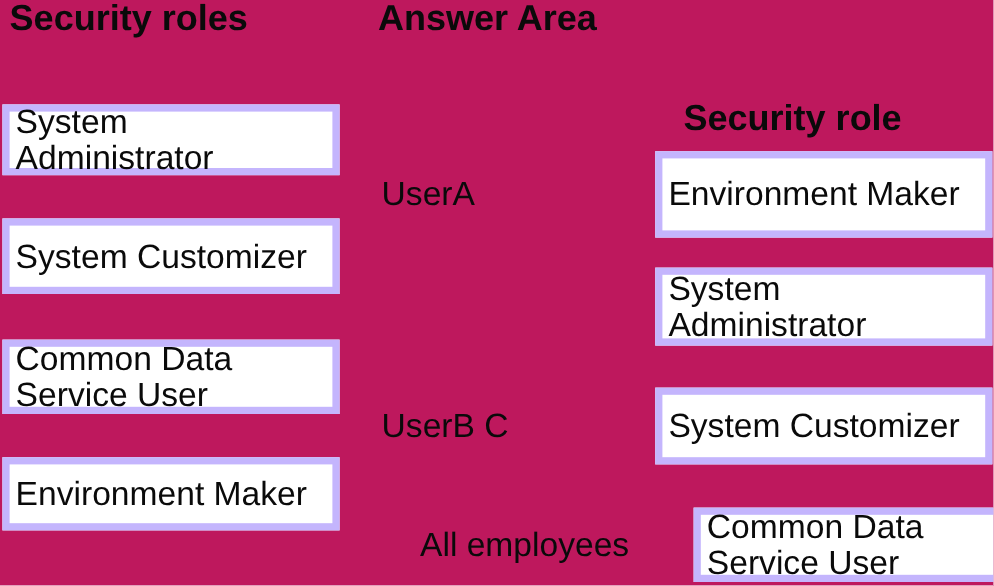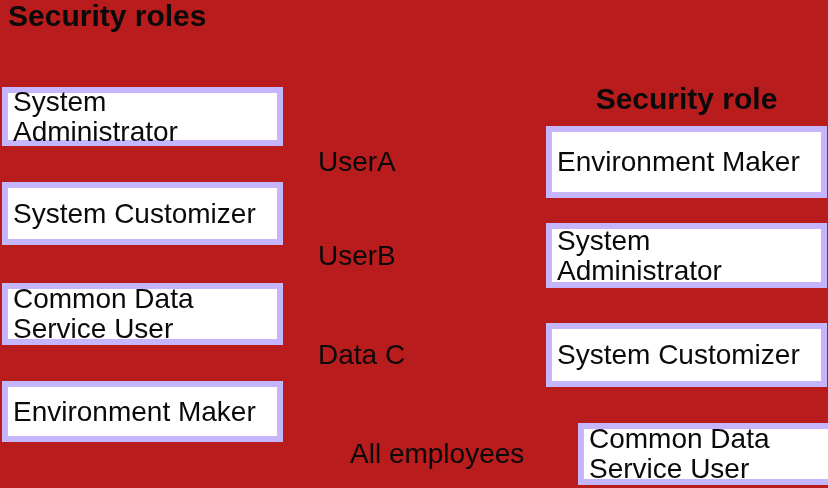--- a/index.html
+++ b/index.html
@@ -4,21 +4,21 @@
 <style>
   html, body {
     margin: 0;
     padding: 0;
     background: #ffffff;
   }
   .canvas {
     position: relative;
     width: 828px;
     height: 488px;
-    background: #b91c1c;
+    background: #be185d;
     overflow: hidden;
     font-family: "Liberation Sans", sans-serif;
     color: #0a0a0a;
   }
   .section-title {
     position: absolute;
     font-size: 30px;
     font-weight: bold;
     line-height: 32px;
     white-space: nowrap;
@@ -79,35 +79,35 @@
   <div class="option-box src-1">
     <span>System Customizer</span>
   </div>
   <div class="option-box src-2">
     <span>Common Data Service User</span>
   </div>
   <div class="option-box src-3">
     <span>Environment Maker</span>
   </div>
 
+  <div class="section-title" style="left:315px; top:0;">Answer Area</div>
 
 
-  <div class="col-header" style="left:546px; top:84px; width:281px;">Security role</div>
+  <div class="col-header" style="left:520px; top:84px; width:281px;">Security role</div>
 
   <div class="row-label rowpos-0">UserA</div>
   <div class="drop-box rowpos-0">
     <span>Environment Maker</span>
   </div>
 
-  <div class="row-label rowpos-1">UserB</div>
   <div class="drop-box rowpos-1">
     <span>System Administrator</span>
   </div>
 
-  <div class="row-label rowpos-2">Data C</div>
+  <div class="row-label rowpos-2">UserB C</div>
   <div class="drop-box rowpos-2">
     <span>System Customizer</span>
   </div>
 
   <div class="row-label rowpos-3">All employees</div>
   <div class="drop-box rowpos-3">
     <span>Common Data Service User</span>
   </div>
 
 </div>

